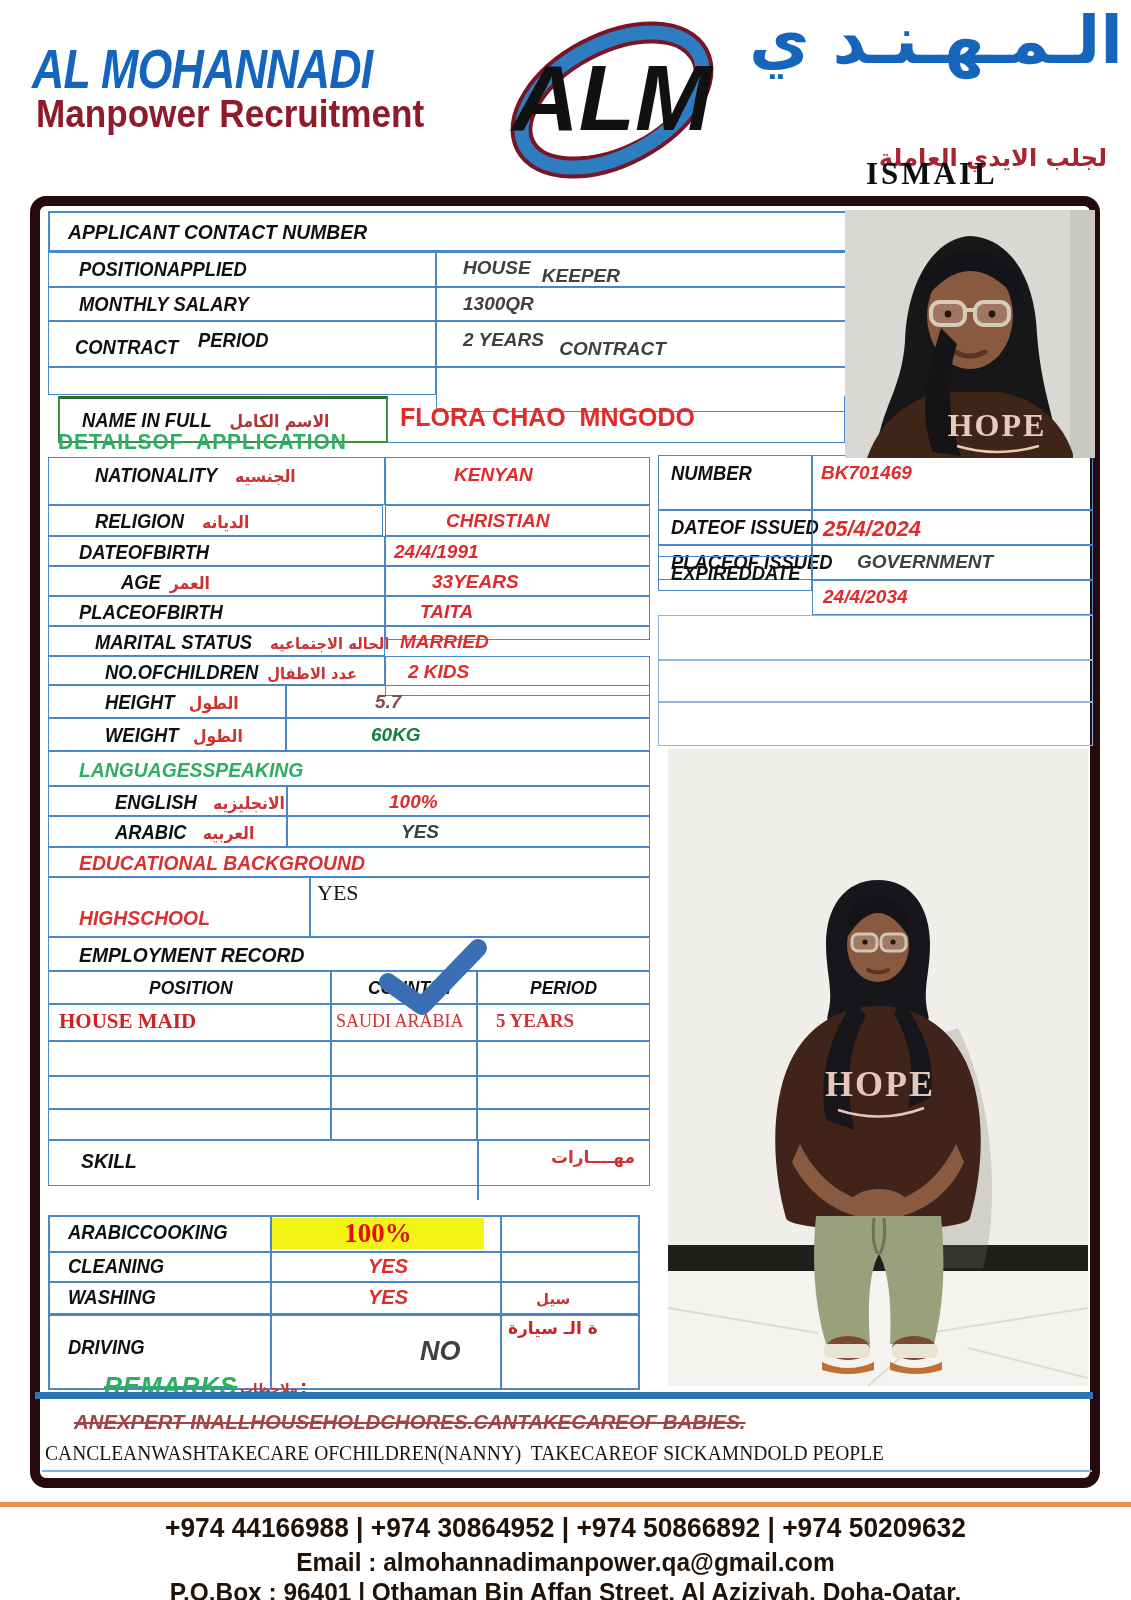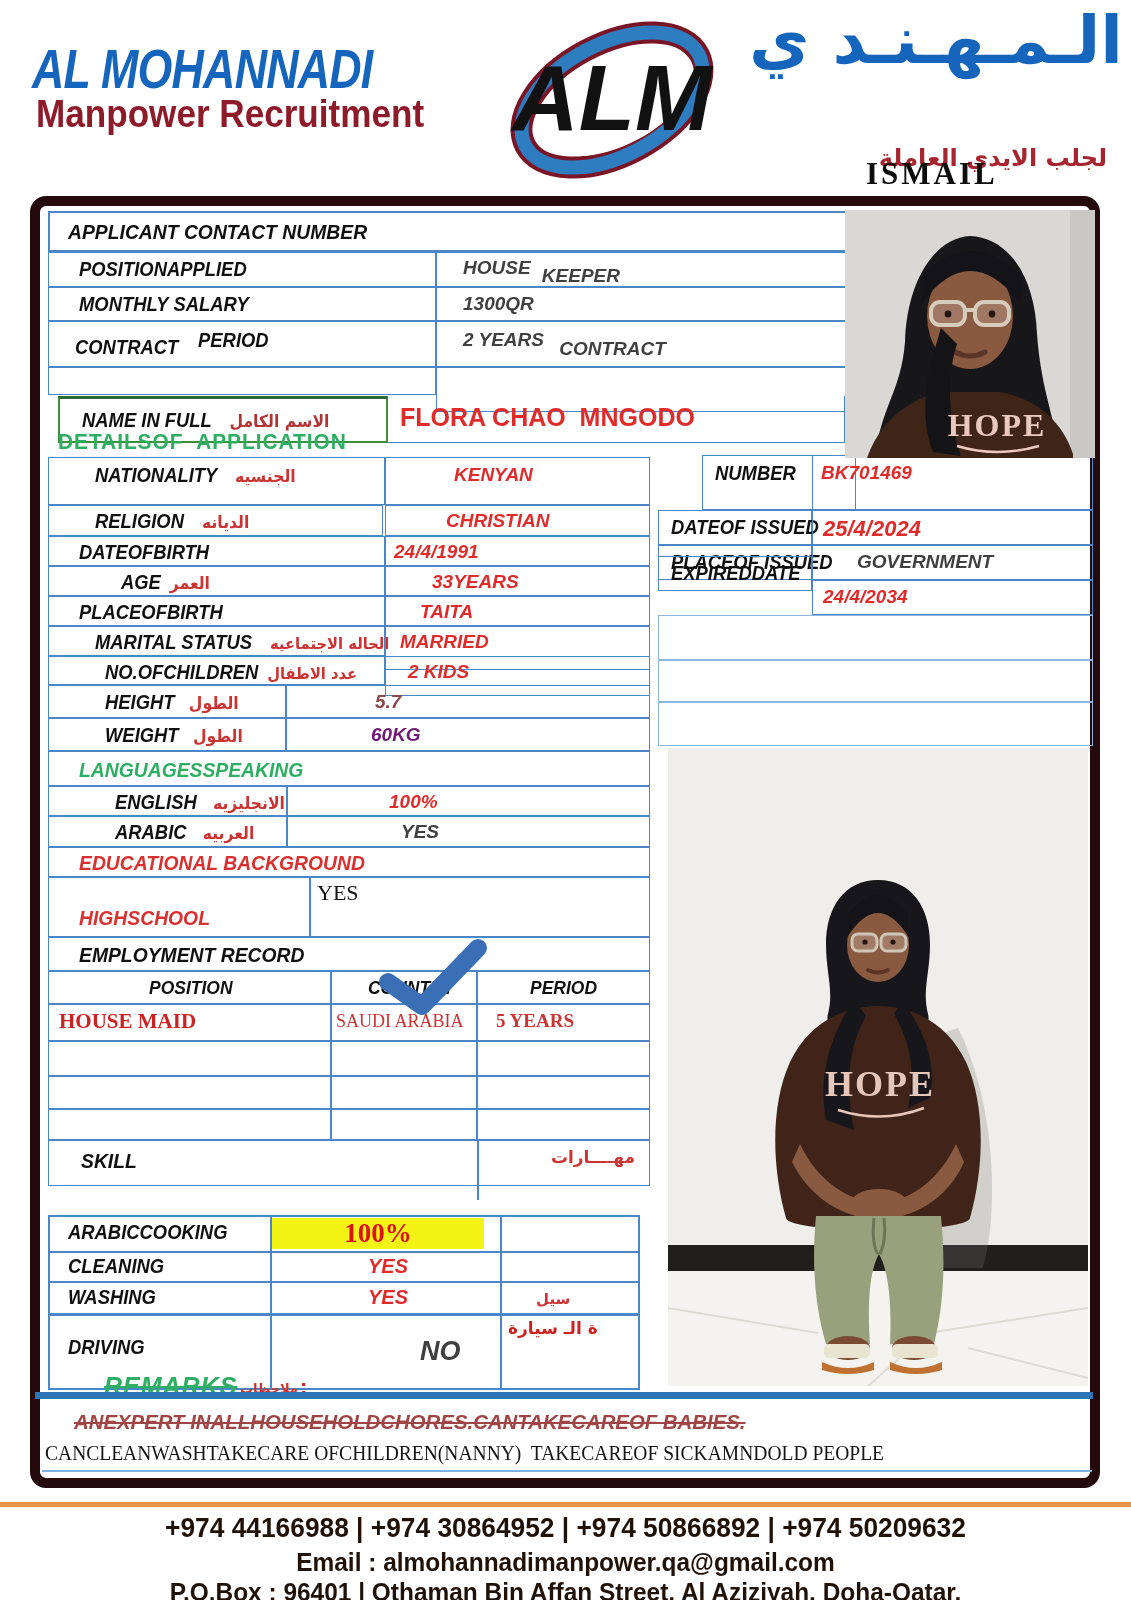--- a/index.html
+++ b/index.html
@@ -148,21 +148,21 @@
   <div class="c" style="left:385px;top:596px;width:265px;height:30px;">
     <span class="val red" style="position:absolute;left:34px;top:4px;">TAITA</span>
   </div>
 
   <div class="c" style="left:48px;top:626px;width:337px;height:30px;">
     <span class="lbl cx" style="position:absolute;left:46px;top:4px;">
       <span>MARITAL STATUS</span>
       <span class="arab" style="font-style:normal;font-size:16px;margin-left:14px;">الحاله الاجتماعيه</span>
     </span>
   </div>
-  <div class="c" style="left:385px;top:626px;width:265px;height:44px;text-align:right;">
+  <div class="c" style="left:385px;top:626px;width:265px;height:14px;text-align:right;">
     <span class="val red" style="position:absolute;left:14px;top:4px;">MARRIED</span>
   </div>
 
   <div class="c" style="left:48px;top:656px;width:337px;height:29px;">
     <span class="lbl cx" style="position:absolute;left:56px;top:4px;">
       <span>NO.OFCHILDREN</span>
       <span class="arab" style="font-style:normal;font-size:16px;margin-left:4px;">عدد الاطفال</span>
     </span>
   </div>
   <div class="c" style="left:385px;top:656px;width:265px;height:40px;">
@@ -178,21 +178,21 @@
   <div class="c" style="left:286px;top:685px;width:364px;height:33px;">
     <span class="val brick" style="position:absolute;left:88px;top:5px;color:#8a4848;">5.7</span>
   </div>
   <div class="c" style="left:48px;top:718px;width:238px;height:33px;">
     <span class="lbl cx" style="position:absolute;left:56px;top:5px;">
       <span>WEIGHT</span>
       <span class="arab" style="font-style:normal;font-size:17px;margin-left:10px;">الطول</span>
     </span>
   </div>
   <div class="c" style="left:286px;top:718px;width:364px;height:33px;">
-    <span class="val brick" style="position:absolute;left:84px;top:5px;color:#701a75;">60KG</span>
+    <span class="val brick" style="position:absolute;left:84px;top:5px;color:#15803d;">60KG</span>
   </div>
 
   <div class="c" style="left:48px;top:751px;width:602px;height:35px;">
     <span class="lbl cx grn" style="position:absolute;left:30px;top:6px;font-size:21px;">LANGUAGESSPEAKING</span>
   </div>
   <div class="vline" style="left:286px;top:786px;height:61px;"></div>
   <div class="c" style="left:48px;top:786px;width:602px;height:30px;">
     <span class="lbl cx" style="position:absolute;left:66px;top:4px;">
       <span>ENGLISH</span>
       <span class="arab" style="font-style:normal;font-size:17px;margin-left:12px;">الانجليزيه</span>
@@ -253,21 +253,21 @@
   <div class="c" style="left:48px;top:1140px;width:602px;height:46px;">
     <span class="lbl cx" style="position:absolute;left:32px;top:8px;font-size:21px;">SKILL</span>
     <span class="arab" style="position:absolute;right:14px;top:6px;font-size:17px;">مهــــارات</span>
   </div>
   <div class="vline" style="left:477px;top:1140px;height:60px;"></div>
 
   <svg class="abs" style="left:378px;top:938px;" width="112" height="80" viewBox="0 0 112 80">
     <path d="M10,44 L44,68 L100,10" fill="none" stroke="#3b6fb5" stroke-width="18" stroke-linecap="round" stroke-linejoin="round"></path>
   </svg>
 
-  <div class="c" style="left:658px;top:455px;width:154px;height:55px;margin-left:44px;">
+  <div class="c" style="left:658px;top:455px;width:154px;height:55px;">
     <span class="lbl cx" style="position:absolute;left:12px;top:6px;">NUMBER</span>
   </div>
   <div class="c" style="left:812px;top:455px;width:281px;height:55px;">
     <span class="val red" style="position:absolute;left:8px;top:6px;">BK701469</span>
   </div>
   <div class="c" style="left:658px;top:510px;width:154px;height:35px;">
     <span class="lbl cx" style="position:absolute;left:12px;top:5px;">DATEOF ISSUED</span>
   </div>
   <div class="c" style="left:812px;top:510px;width:281px;height:35px;">
     <span class="val red" style="position:absolute;left:10px;top:5px;font-size:22px;">25/4/2024</span>

